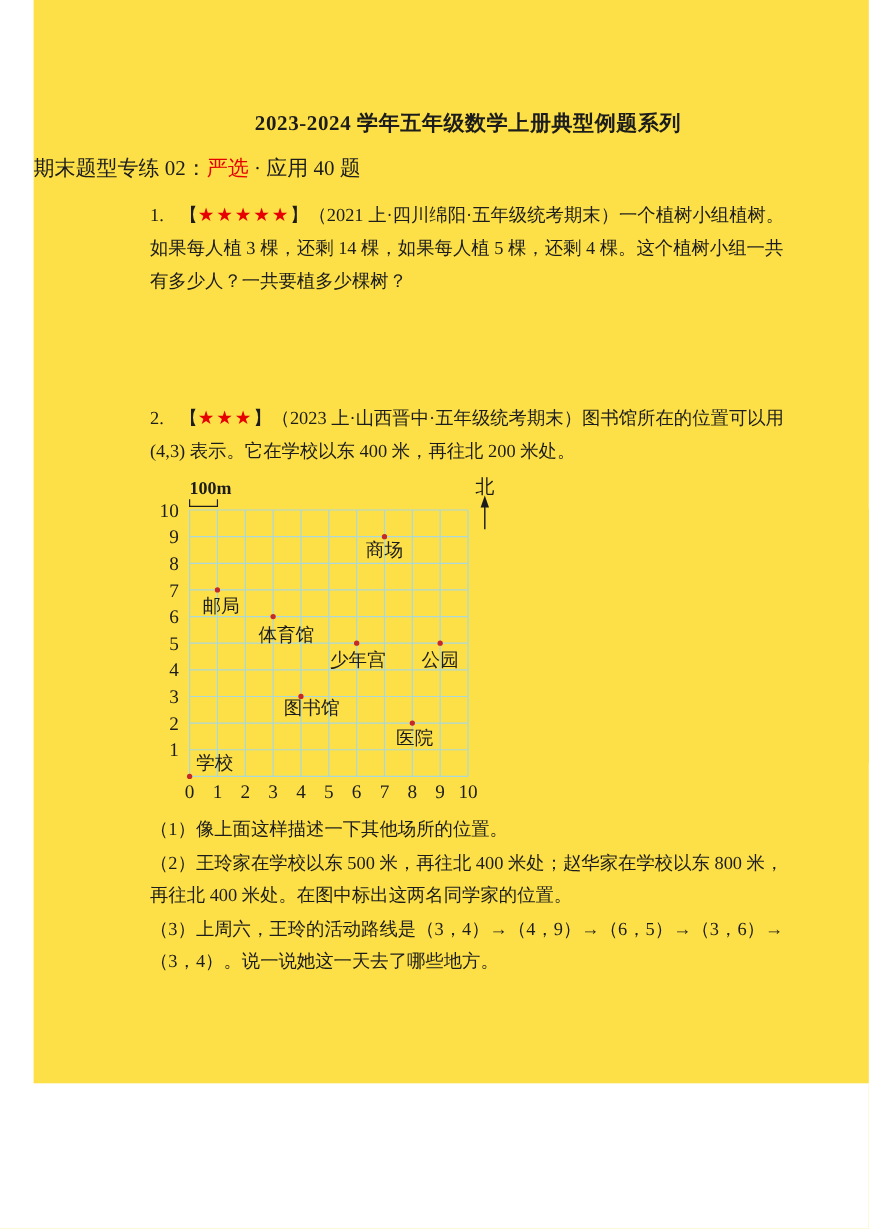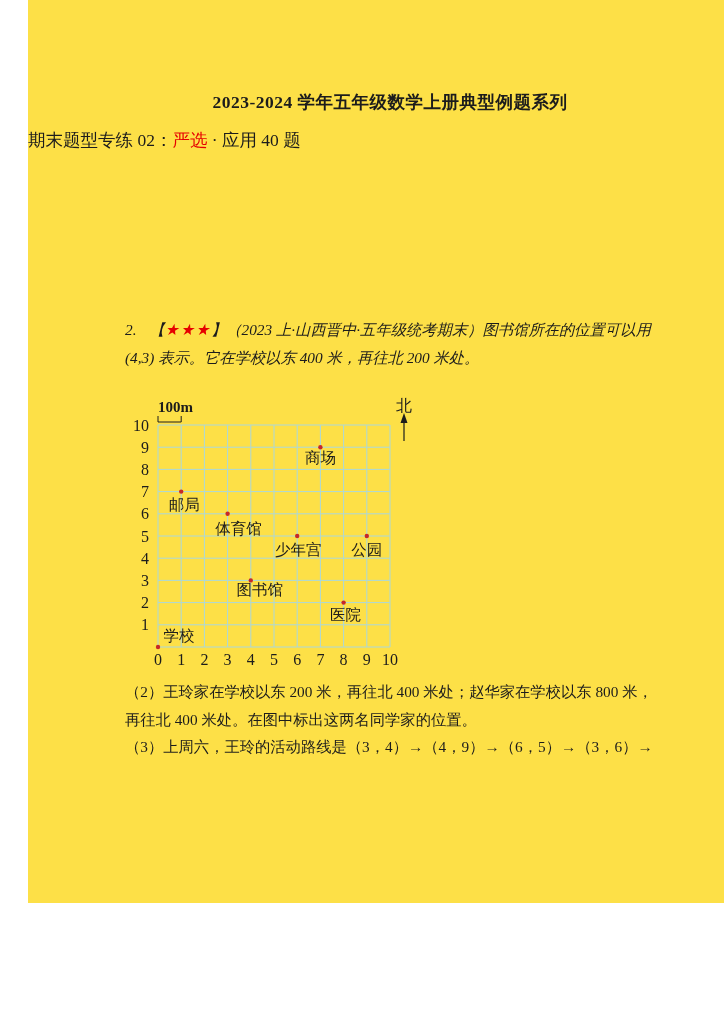--- a/index.html
+++ b/index.html
@@ -12,36 +12,41 @@
     position:absolute;top:90px;left:0;width:100%;text-align:center;
     font-size:17.5px;font-weight:bold;letter-spacing:0.5px;white-space:nowrap;
   }
   .subtitle{
     position:absolute;top:128px;left:0;width:100%;
     font-size:17.5px;font-weight:normal;white-space:nowrap;
   }
   .red{color:#e60000;}
   .q{position:absolute;left:97px;width:534px;font-size:15.3px;line-height:27.6px;}
   .q1{top:166px;}
-  .q2{top:316px;font-style:italic;}
+  .q2{top:335px;}
   .qnum{margin-right:13px;}
   .stars{color:#e60000;font-size:15.5px;letter-spacing:1.5px;}
   .line{white-space:nowrap;}
   .subs{position:absolute;left:97px;top:678px;width:540px;font-size:15.3px;line-height:27.6px;}
   .chart{position:absolute;left:95px;top:395px;}
 </style>
 </head>
 <body>
 
 <div class="page">
 
   <div class="title">2023-2024 学年五年级数学上册典型例题系列</div>
 
   <div class="subtitle"><span>期末题型专练 02：</span><span class="red">严选</span><span> · </span><span>应用 40 题</span></div>
 
+  <div class="q q1">
+    <div class="line"><span class="qnum">1.</span><span>【</span><span class="stars">★★★★★</span><span>】</span><span>（2021 上·四川绵阳·五年级统考期末）一个植树小组植树。</span></div>
+    <div class="line">如果每人植 3 棵，还剩 14 棵，如果每人植 5 棵，还剩 4 棵。这个植树小组一共</div>
+    <div class="line">有多少人？一共要植多少棵树？</div>
+  </div>
 
   <div class="q q2">
     <div class="line"><span class="qnum">2.</span><span>【</span><span class="stars">★★★</span><span>】</span><span>（2023 上·山西晋中·五年级统考期末）图书馆所在的位置可以用</span></div>
     <div class="line">(4,3) 表示。它在学校以东 400 米，再往北 200 米处。</div>
   </div>
 
   <svg id="chart" class="chart" width="312" height="286">
       <line x1="35" y1="30" x2="35" y2="252" stroke="#aad8dc" stroke-width="1"></line>
       <line x1="35" y1="252" x2="267" y2="252" stroke="#aad8dc" stroke-width="1"></line>
       <line x1="58.2" y1="30" x2="58.2" y2="252" stroke="#aad8dc" stroke-width="1"></line>
@@ -102,18 +107,20 @@
       <text x="175.2" y="160" text-anchor="middle" font-size="15.5" font-family="&quot;Liberation Serif&quot;,&quot;DejaVu Serif&quot;,serif" fill="#1c1c1c">少年宫</text>
       <circle cx="243.79999999999998" cy="141" r="2.2" fill="#c62828"></circle>
       <text x="243.79999999999998" y="160" text-anchor="middle" font-size="15.5" font-family="&quot;Liberation Serif&quot;,&quot;DejaVu Serif&quot;,serif" fill="#1c1c1c">公园</text>
       <circle cx="127.8" cy="185.4" r="2.2" fill="#c62828"></circle>
       <text x="136.8" y="200.4" text-anchor="middle" font-size="15.5" font-family="&quot;Liberation Serif&quot;,&quot;DejaVu Serif&quot;,serif" fill="#1c1c1c">图书馆</text>
       <circle cx="220.6" cy="207.6" r="2.2" fill="#c62828"></circle>
       <text x="222.6" y="224.6" text-anchor="middle" font-size="15.5" font-family="&quot;Liberation Serif&quot;,&quot;DejaVu Serif&quot;,serif" fill="#1c1c1c">医院</text>
     </svg>
 
   <div class="subs">
-    <div class="line">（2）王玲家在学校以东 200 米，再往北 400 米处；赵华家在学校以东 800 米，</div>
+    <div class="line">（1）像上面这样描述一下其他场所的位置。</div>
+    <div class="line">（2）王玲家在学校以东 500 米，再往北 400 米处；赵华家在学校以东 800 米，</div>
     <div class="line">再往北 400 米处。在图中标出这两名同学家的位置。</div>
     <div class="line">（3）上周六，王玲的活动路线是（3，4）→（4，9）→（6，5）→（3，6）→</div>
+    <div class="line">（3，4）。说一说她这一天去了哪些地方。</div>
   </div>
 
 </div>
 
 </body></html>

